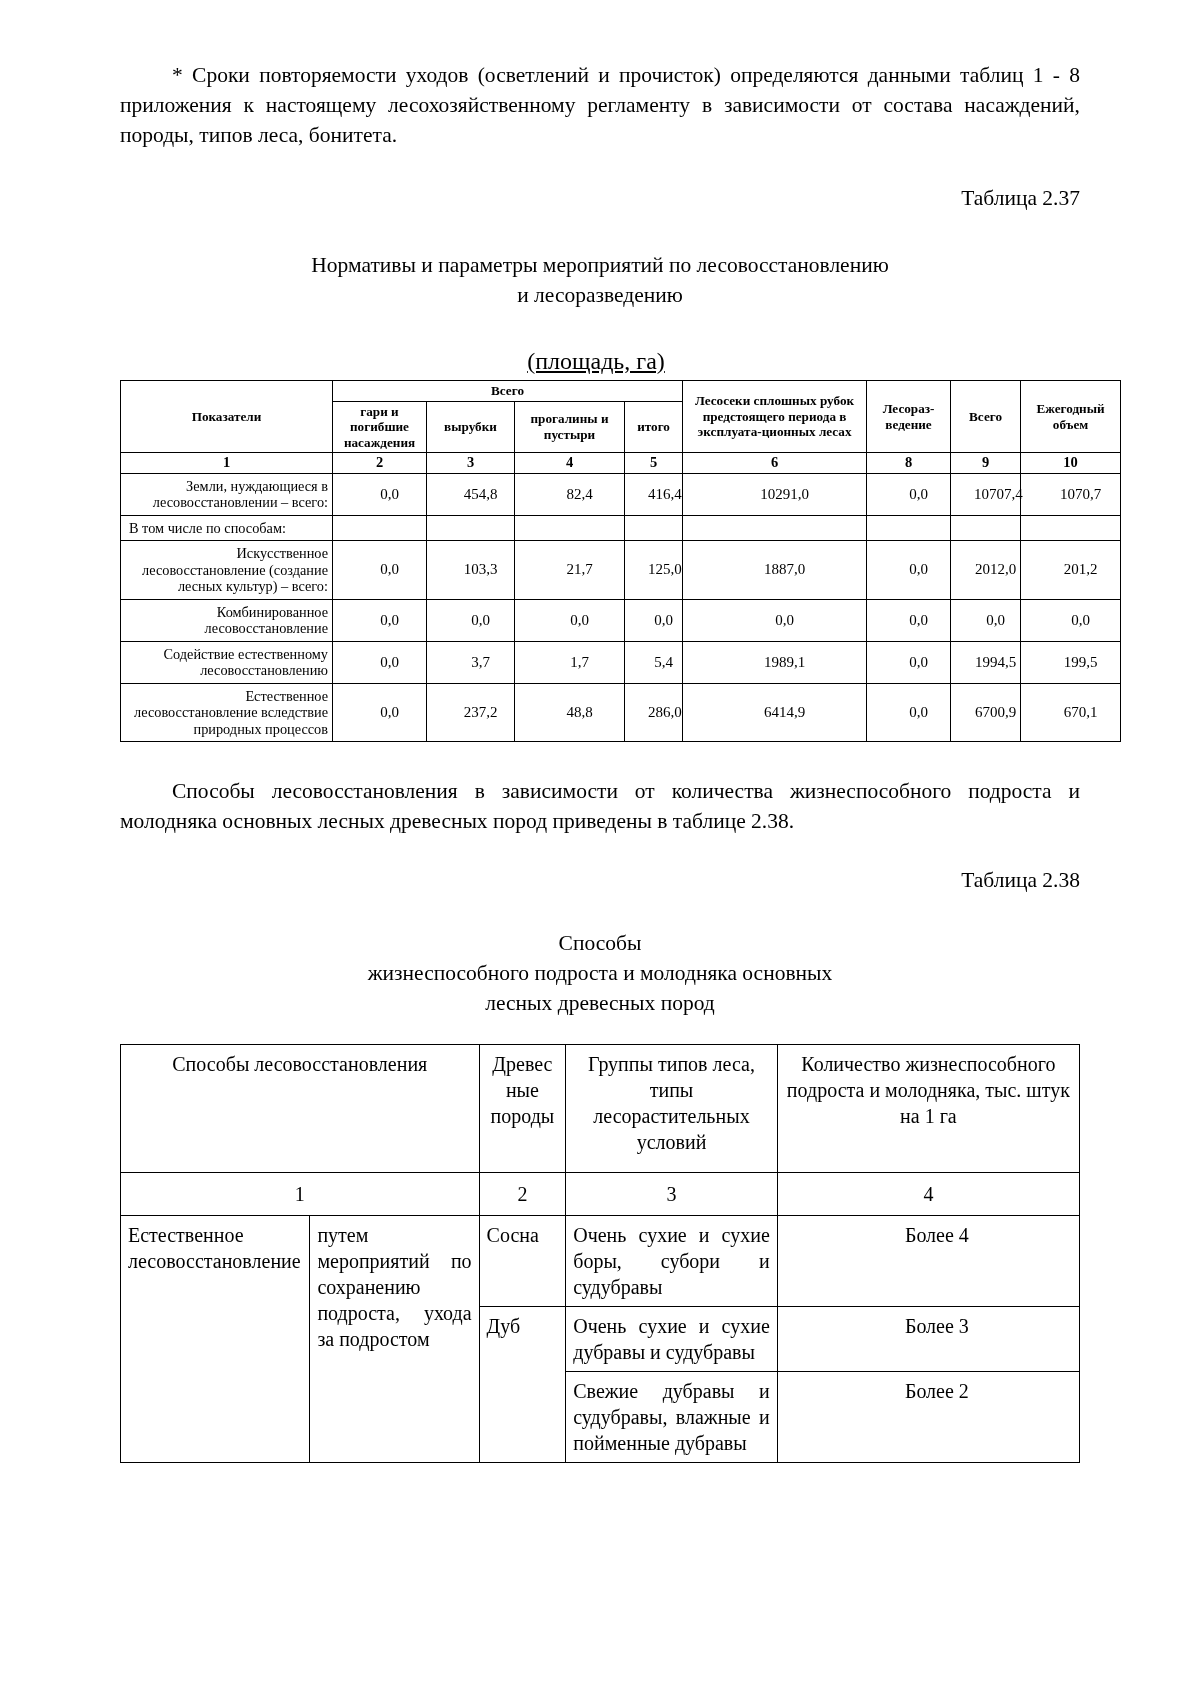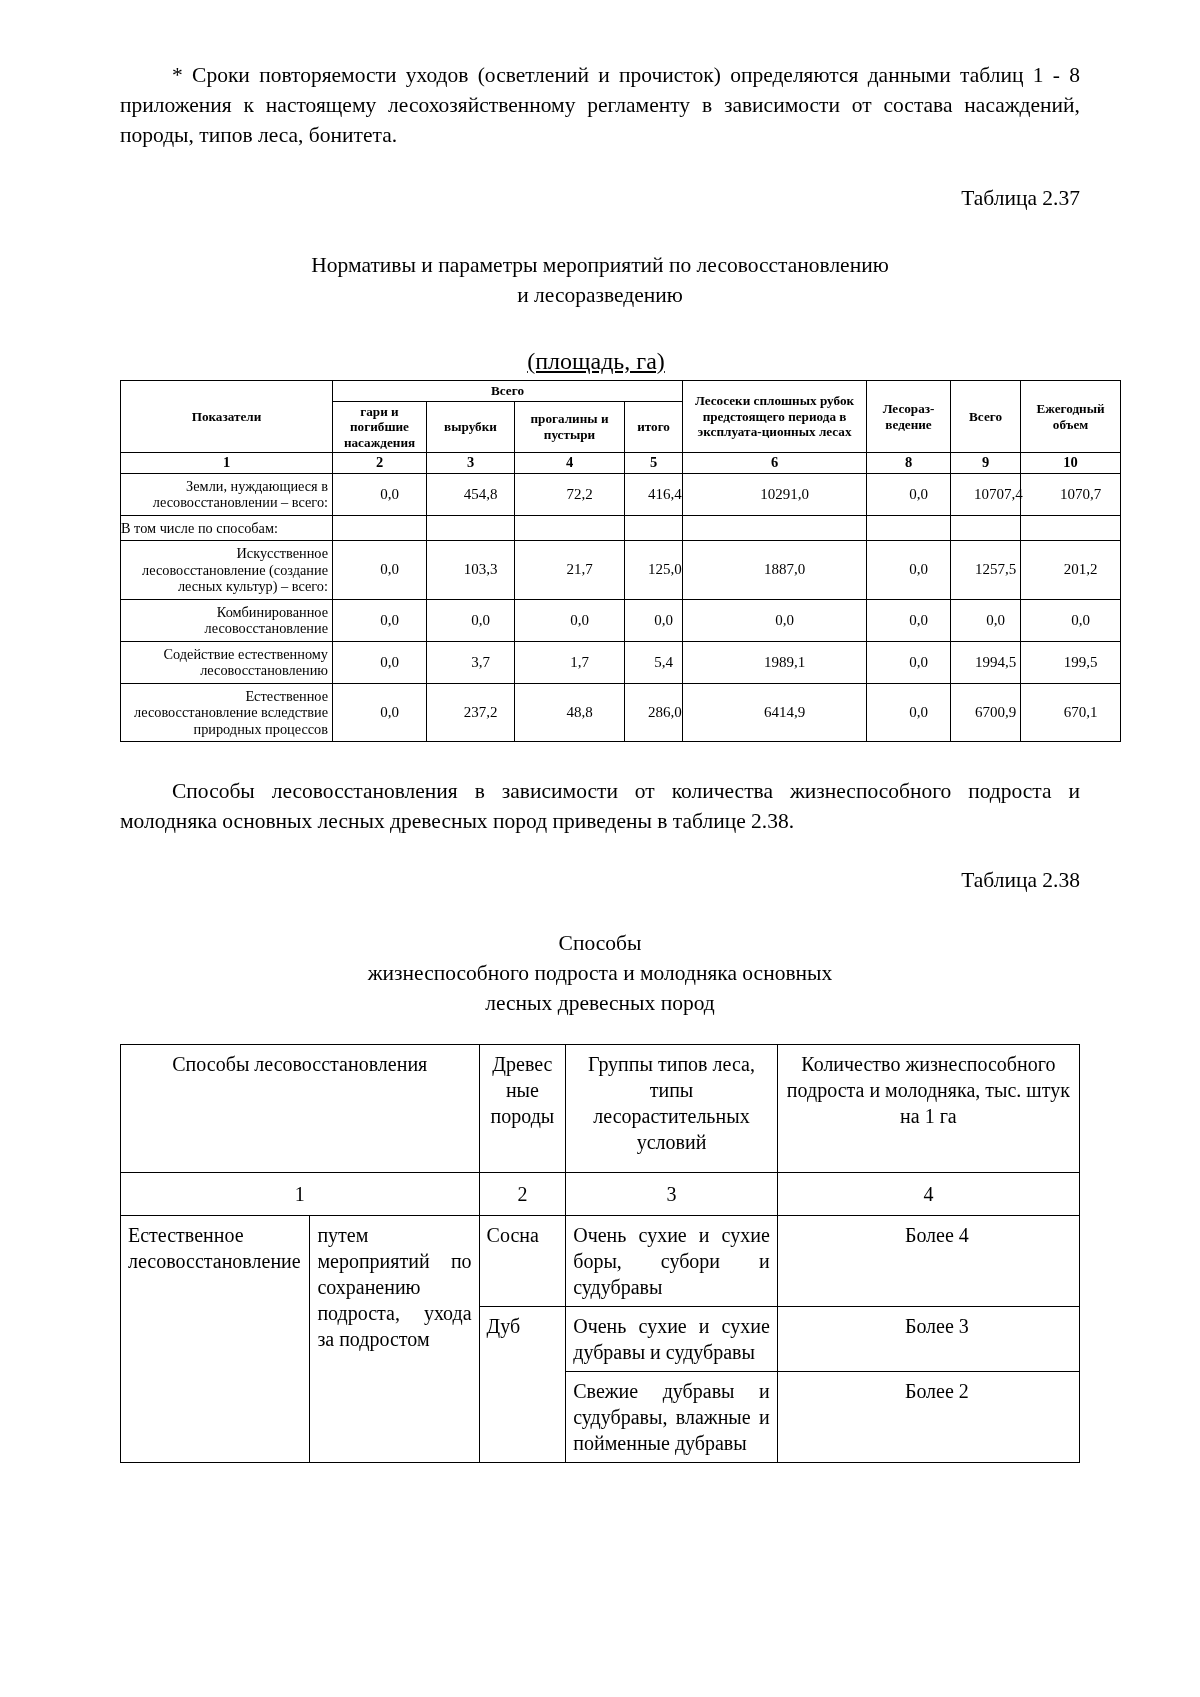--- a/index.html
+++ b/index.html
@@ -89,21 +89,21 @@
     padding-left: 23px;
   }
   .tbl237 td.rowlabel {
     font-size: 14.3px;
     line-height: 16.5px;
     text-align: right;
     padding: 4px 4px;
   }
   .tbl237 td.rowlabel-left {
     text-align: left;
-    padding-left: 0;
+    padding-left: 8px;
   }
   .tbl237 td.num { font-size: 15px; }
   .tbl237 tr.numrow th {
     font-size: 14.5px;
     font-weight: bold;
     padding: 2px 0;
   }
   .h-pokaz { width: 212px; }
   .h-c2 { width: 94px; }
   .h-c3 { width: 88px; }
@@ -205,21 +205,21 @@
         <th>9</th>
         <th>10</th>
       </tr>
     </thead>
     <tbody>
 
       <tr>
         <td class="rowlabel">Земли, нуждающиеся в лесовосстановлении – всего:</td>
         <td class="num">0,0</td>
         <td class="num">454,8</td>
-        <td class="num">72,2</td>
+        <td class="num">82,4</td>
         <td class="num">416,4</td>
         <td class="num">10291,0</td>
         <td class="num">0,0</td>
         <td class="num">10707,4</td>
         <td class="num">1070,7</td>
       </tr>
 
       <tr>
         <td class="rowlabel rowlabel-left">В том числе по способам:</td>
         <td class="num"></td>
@@ -233,21 +233,21 @@
       </tr>
 
       <tr>
         <td class="rowlabel">Искусственное лесовосстановление (создание лесных культур) – всего:</td>
         <td class="num">0,0</td>
         <td class="num">103,3</td>
         <td class="num">21,7</td>
         <td class="num">125,0</td>
         <td class="num">1887,0</td>
         <td class="num">0,0</td>
-        <td class="num">1257,5</td>
+        <td class="num">2012,0</td>
         <td class="num">201,2</td>
       </tr>
 
       <tr>
         <td class="rowlabel">Комбинированное лесовосстановление</td>
         <td class="num">0,0</td>
         <td class="num">0,0</td>
         <td class="num">0,0</td>
         <td class="num">0,0</td>
         <td class="num">0,0</td>

